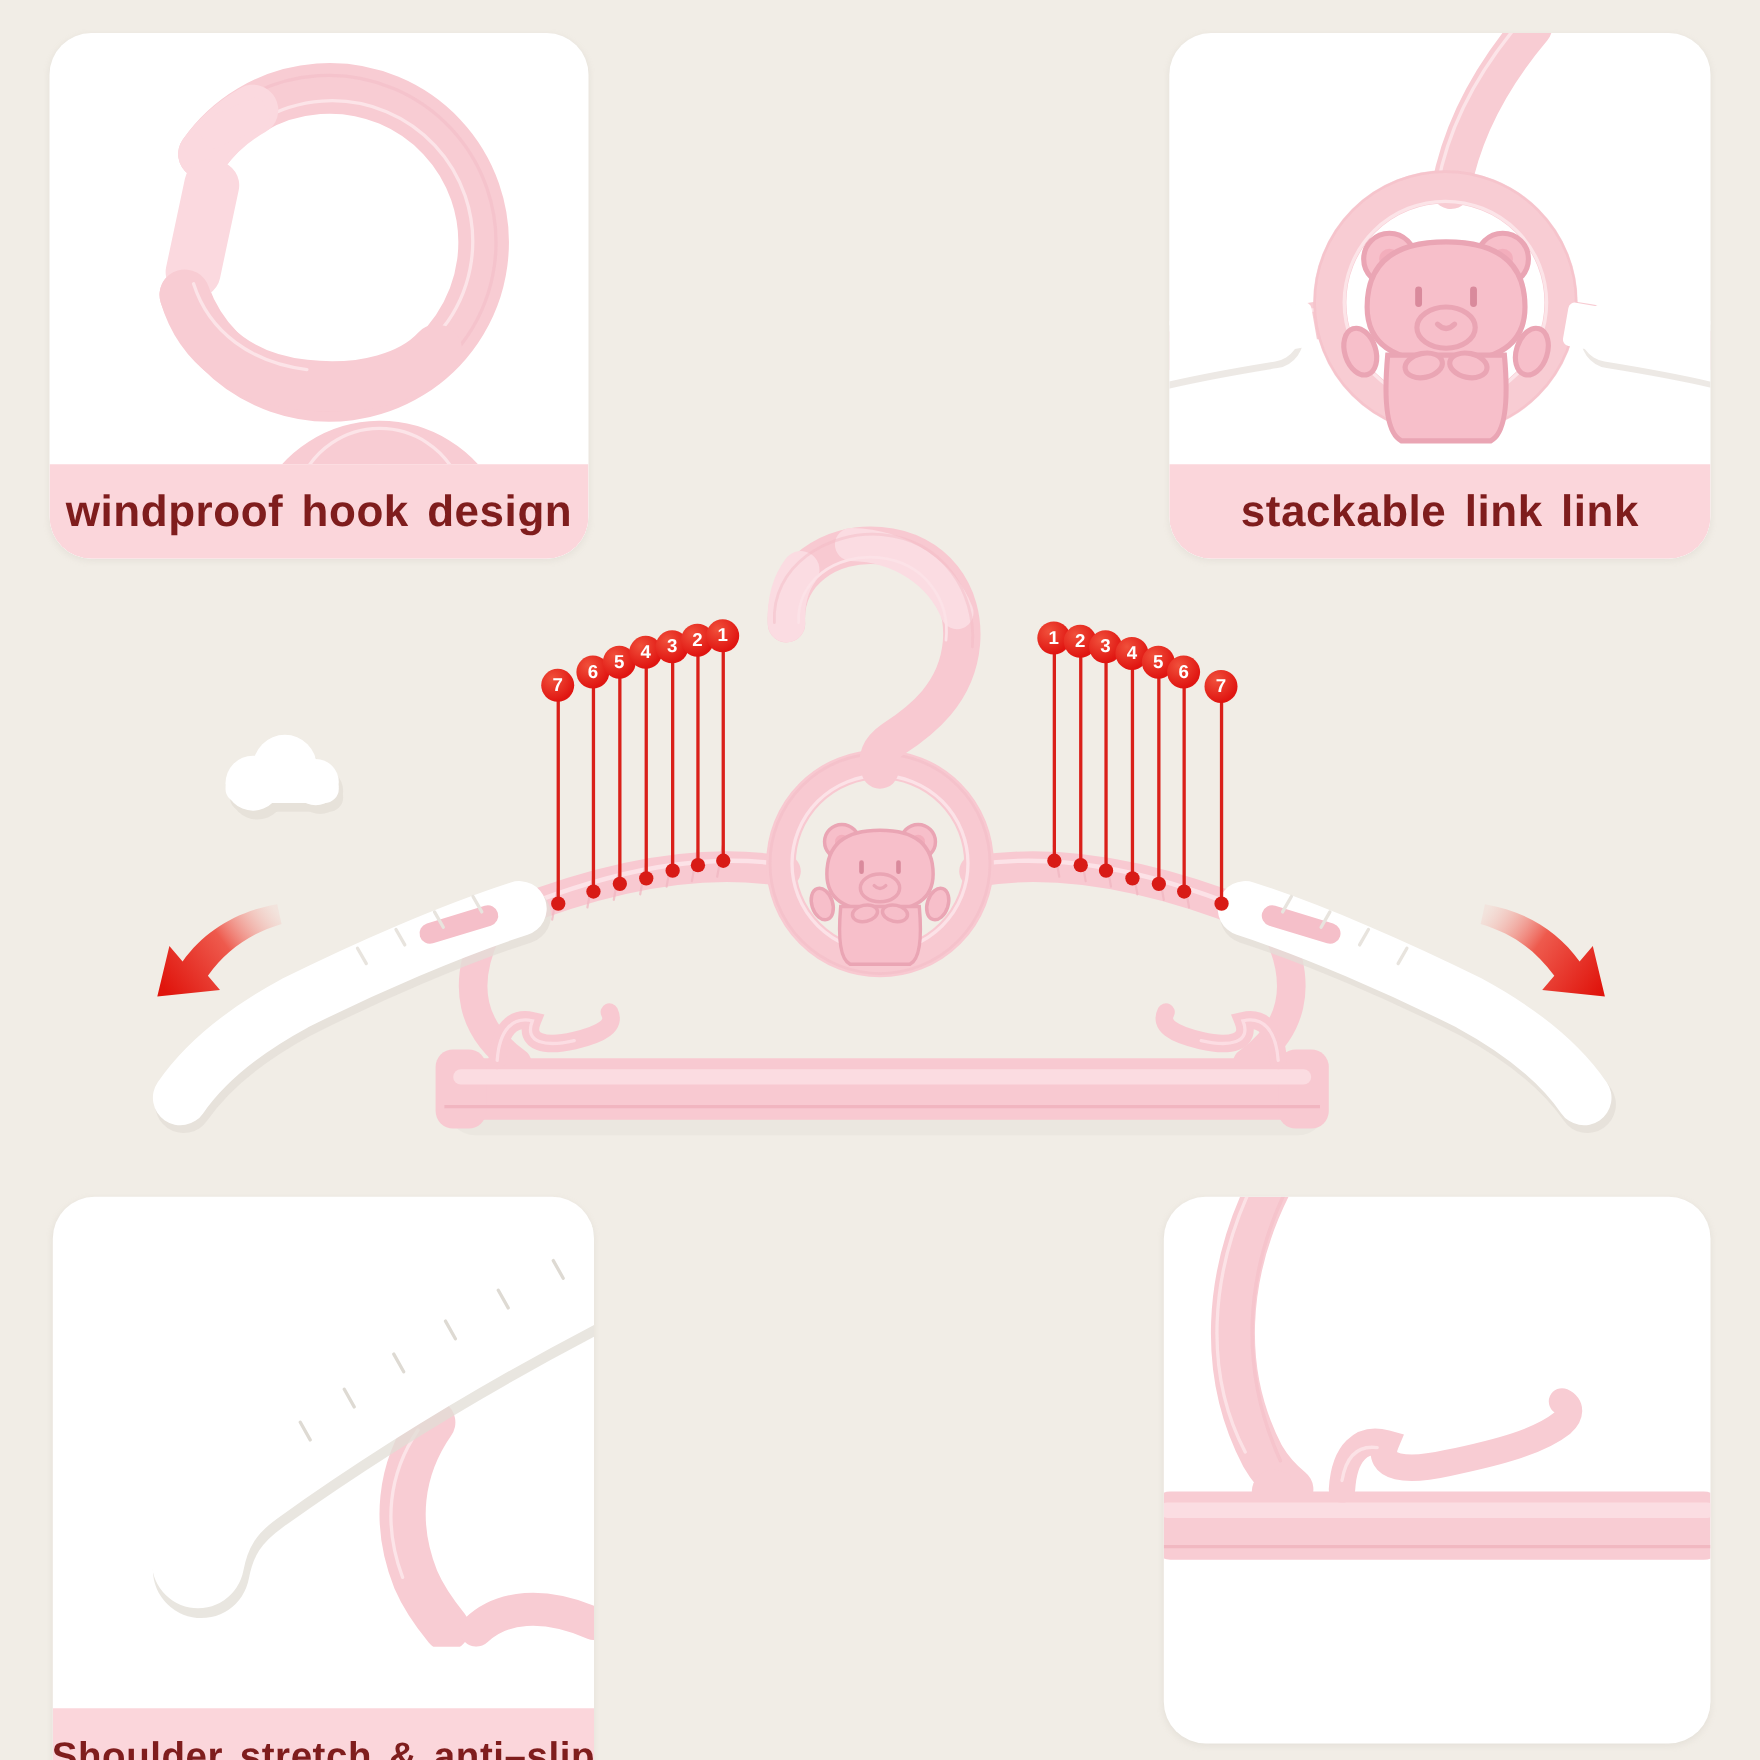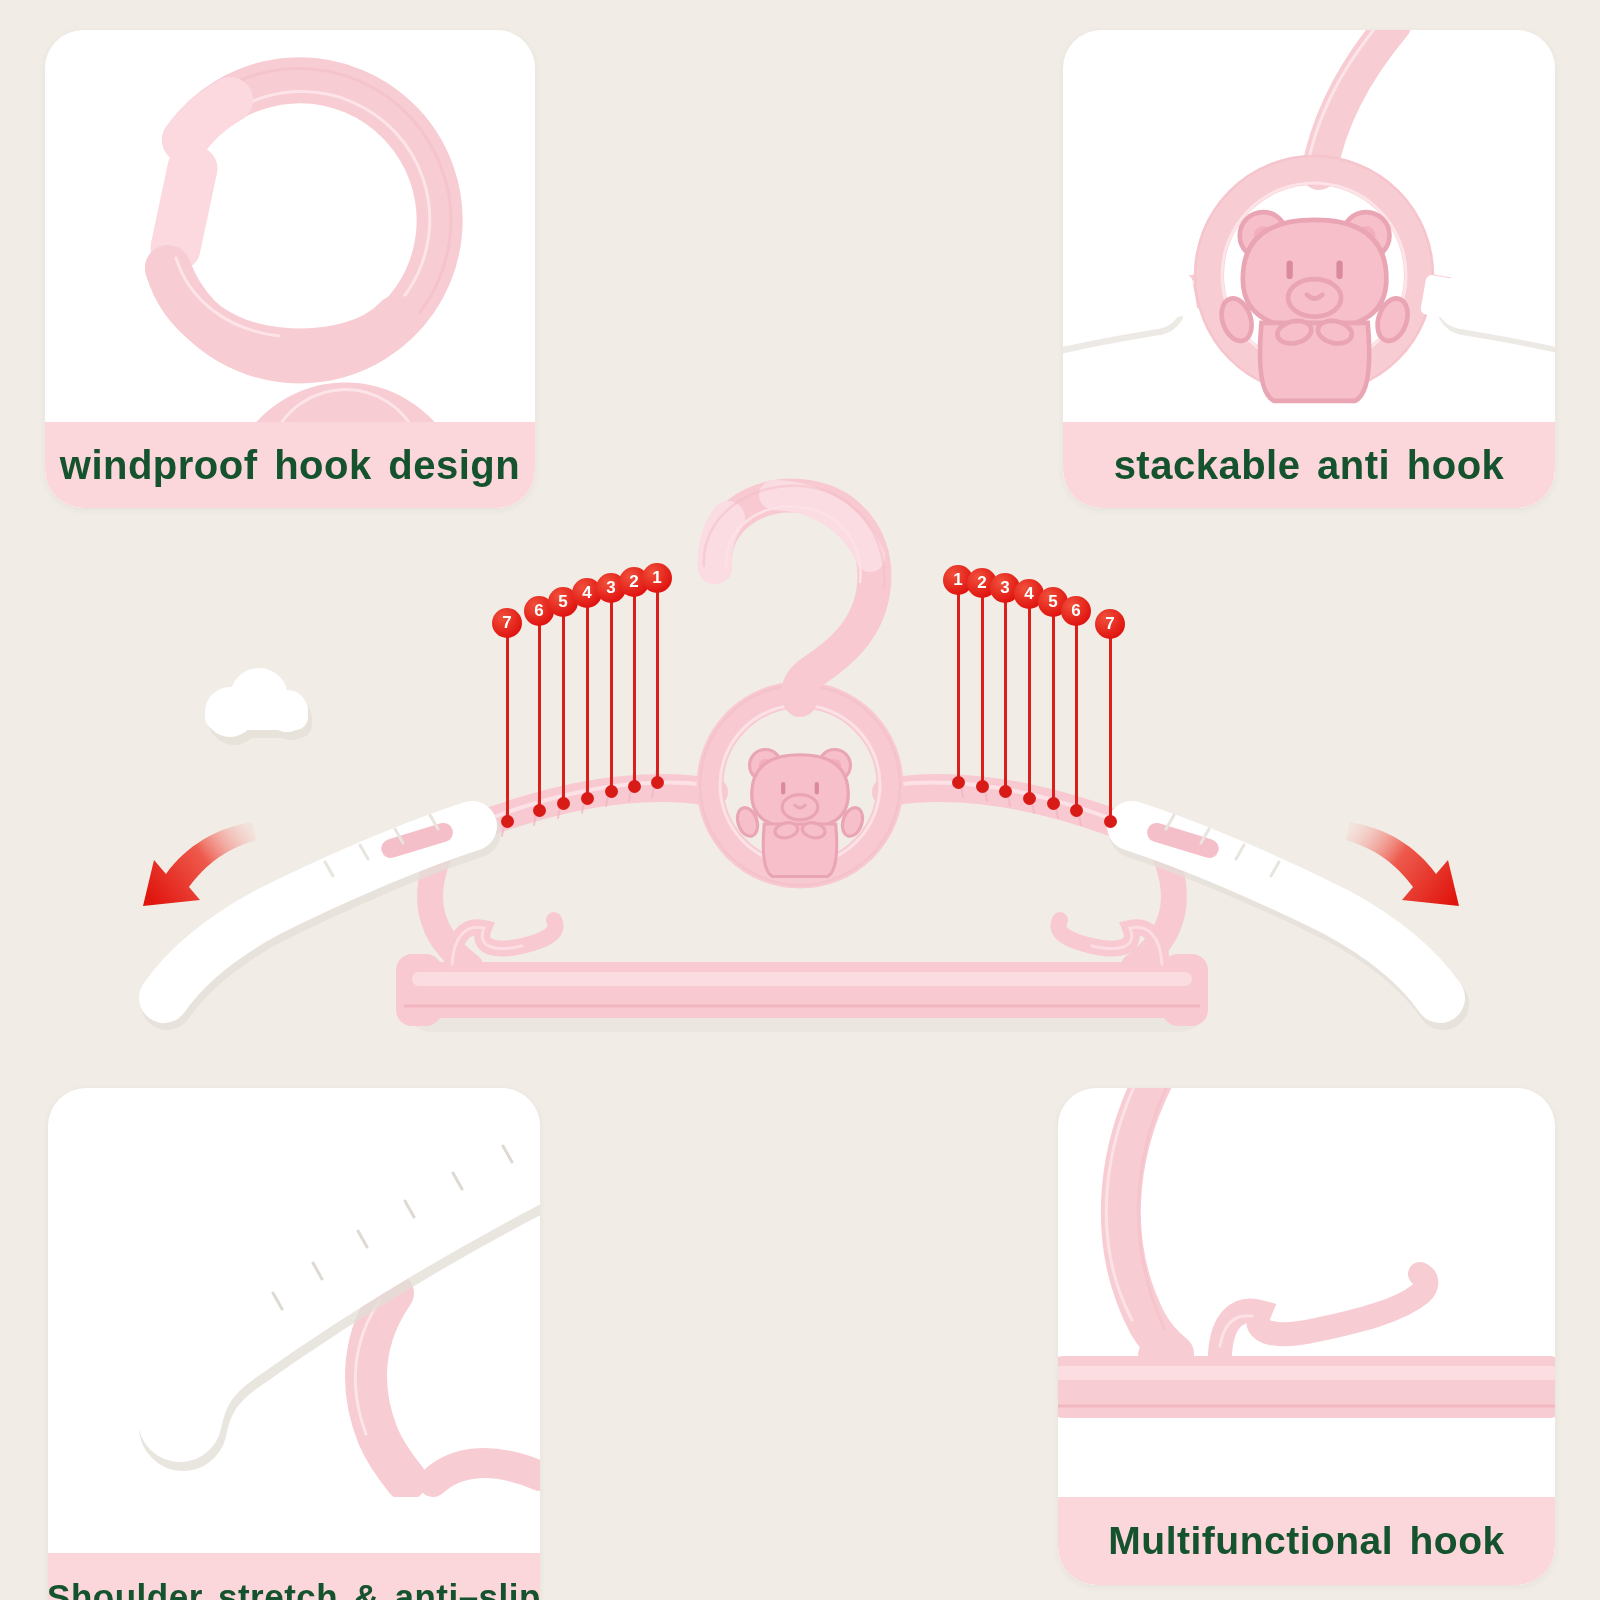--- a/index.html
+++ b/index.html
@@ -10,21 +10,21 @@
   .hero{position:absolute;left:0;top:0;z-index:1;}
   
   .card{position:absolute;background:#ffffff;border-radius:38px;z-index:2;overflow:hidden;
         box-shadow:0 2px 6px rgba(180,170,160,0.18);}
   .card svg{display:block;}
   .card .band{
     position:absolute;left:0;right:0;bottom:0;display:flex;align-items:center;justify-content:center;
     background:#fbd6db;border-radius:0 0 38px 38px;
   }
   .card .band span{
-    color:#14532d;font-weight:600;letter-spacing:0.5px;word-spacing:5px;white-space:nowrap;
+    color:#7f1d1d;font-weight:600;letter-spacing:0.5px;word-spacing:5px;white-space:nowrap;
   }
   .card.tl{left:45px;top:30px;width:490px;height:478px;}
   .card.tr{left:1063px;top:30px;width:492px;height:478px;}
   .card.bl{left:48px;top:1088px;width:492px;height:553px;}
   .card.br{left:1058px;top:1088px;width:497px;height:497px;}
   .card.tl .band,.card.tr .band{height:86px;}
   .card.bl .band,.card.br .band{height:88px;}
   .card.tl .band span{font-size:40px;}
   .card.tr .band span{font-size:40px;}
   .card.bl .band span{font-size:35px;}
@@ -274,21 +274,21 @@
         <g transform="rotate(-10 108 268)">
             <rect x="84" y="248" width="48" height="40" rx="6" fill="#ffffff"></rect>
           </g>
         <g transform="rotate(10 384 268)">
             <rect x="360" y="248" width="48" height="40" rx="6" fill="#ffffff"></rect>
           </g>
       </g>
       <use href="#bear" transform="translate(158,168) scale(1.56)"></use>
     </svg>
     <div class="band">
-      <span>stackable anti hook</span>
+      <span>stackable link link</span>
     </div>
   </div>
 
   <div class="card bl">
     <svg width="492" height="409" viewBox="0 0 492 409">
       <g fill="none" stroke-linecap="round">
         <path d="M 345 205 C 315 248 310 298 330 348 C 336 362 345 376 358 392" stroke="#f8ccd3" stroke-width="42"></path>
         <path d="M 332 212 C 305 252 300 298 318 346" stroke="#fce4e8" stroke-width="3"></path>
         <path d="M 385 394 C 408 372 446 368 492 388" stroke="#f8ccd3" stroke-width="30"></path>
         <path d="M 520 55 C 400 115 282 185 180 258 C 152 278 138 300 132 332" stroke="#e1ddd6" stroke-width="88" opacity="0.75" transform="translate(3,7)"></path>
@@ -310,18 +310,15 @@
         <path d="M 80 -10 C 42 70 36 160 74 232" stroke="#fce4e8" stroke-width="3" opacity="0.9"></path>
         <path d="M 112 -8 C 74 70 68 156 106 240" stroke="#f3bcc6" stroke-width="3" opacity="0.5"></path>
         <circle cx="100" cy="268" r="20" fill="#f8ccd3" stroke="none"></circle>
         <rect x="-12" y="268" width="521" height="62" rx="18" fill="#f8ccd3" stroke="none"></rect>
         <rect x="-4" y="278" width="505" height="14" rx="7" fill="#fbdde2" stroke="none"></rect>
         <path d="M -12 318 L 509 318" stroke="#efb3bd" stroke-width="3" opacity="0.8"></path>
         <path d="M 162 266 C 164 232 180 218 202 224 C 192 248 222 250 258 242 C 306 232 342 222 362 206 C 370 199 371 190 362 186" stroke="#f8ccd3" stroke-width="24"></path>
         <path d="M 162 258 C 166 234 178 226 194 228" stroke="#fce4e8" stroke-width="3" opacity="0.9"></path>
       </g>
     </svg>
-    <div class="band">
-      <span>Multifunctional hook</span>
-    </div>
   </div>
 
 </div>
 
 </body></html>

